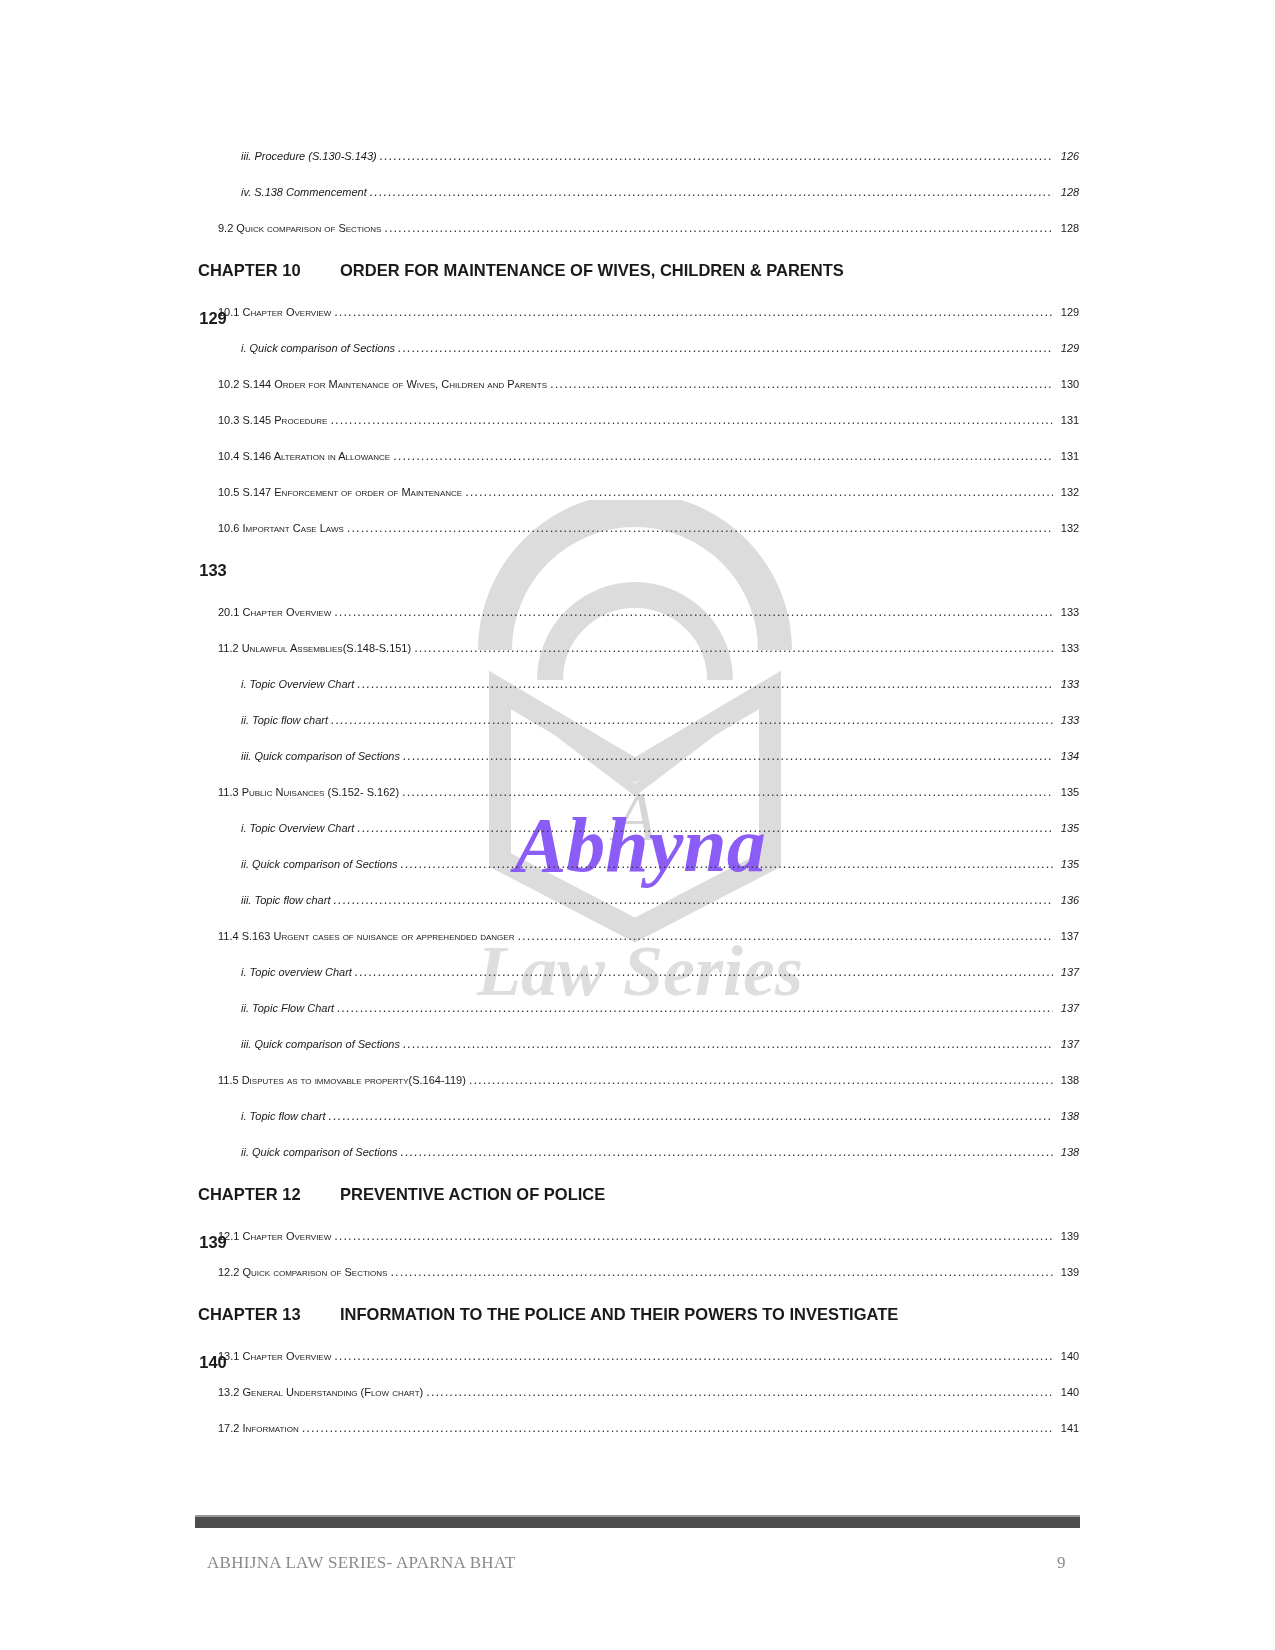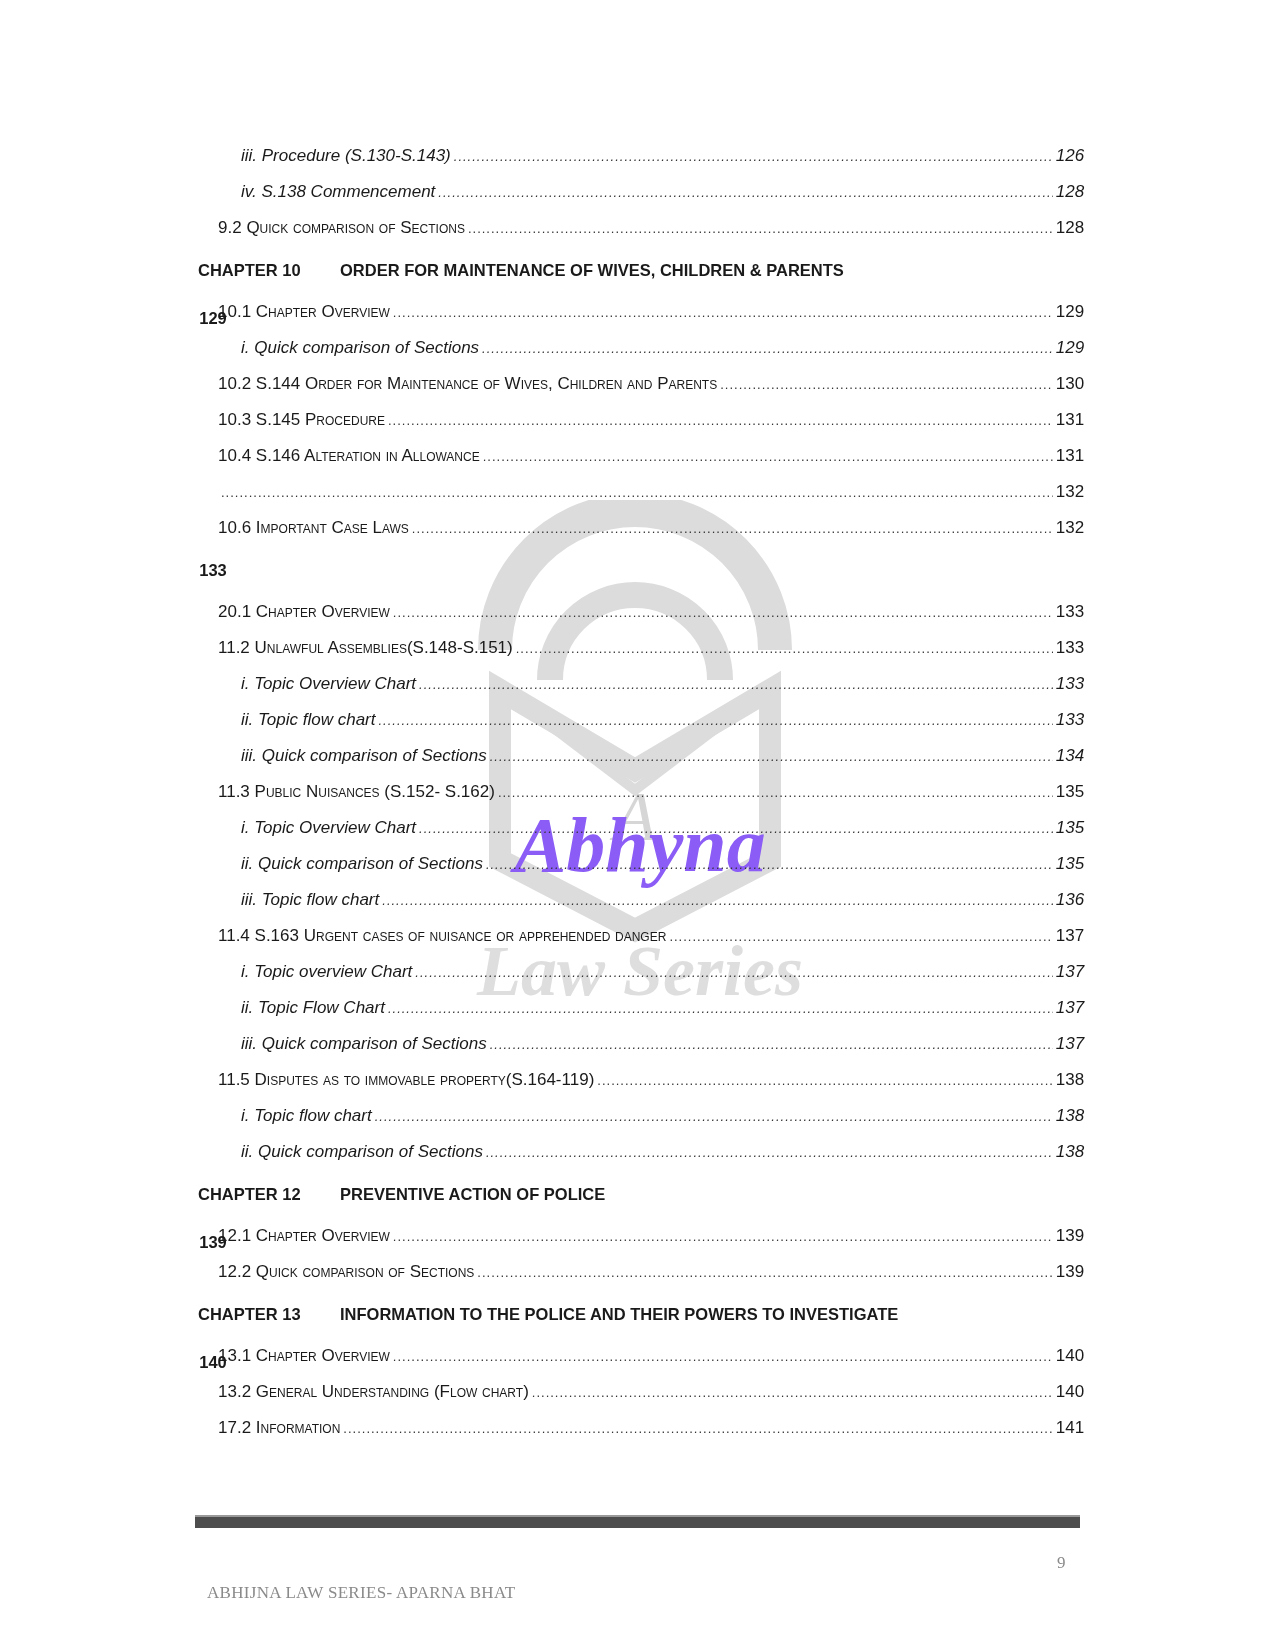--- a/index.html
+++ b/index.html
@@ -5,40 +5,40 @@
   html, body { margin: 0; padding: 0; background: #ffffff; }
   body { width: 1275px; height: 1650px; position: relative; overflow: hidden;
          font-family: "Liberation Sans", "DejaVu Sans", sans-serif; color: #1a1a1a; }
 
   .watermark { position: absolute; left: 470px; top: 500px; width: 330px; height: 540px;
                pointer-events: none; z-index: 0; }
 
   .toc { position: absolute; left: 195px; top: 138px; width: 890px; z-index: 1; }
 
   .entry { display: flex; align-items: baseline; height: 36px; line-height: 36px;
-           font-size: 17px; white-space: nowrap; }
+           font-size: 11px; white-space: nowrap; }
   .entry .label { flex: 0 0 auto; }
   .entry .dots { flex: 1 1 auto; overflow: hidden; margin: 0 2px 0 3px; color: #333;
                  letter-spacing: 1px; font-size: 13px; }
   .entry .dots::before { content: "................................................................................................................................................................................................................................................................................................................................"; }
   .entry .page { flex: 0 0 auto; text-align: center; min-width: 30px; }
 
   .lvl2 { padding-left: 23px; }
   .lvl3 { padding-left: 46px; font-style: italic; }
 
   .sc .rest { font-variant: small-caps; }
 
   .chapter { font-weight: bold; font-size: 16.5px; height: 48px; line-height: 48px; flex-direction: column; }
   .chapter .num { display: inline-block; width: 142px; }
   .chapter .dots { letter-spacing: 1px; }
 
   .footer-bar { position: absolute; left: 195px; top: 1515px; width: 885px; height: 11px;
                 background: #4d4d4d; border-top: 2px solid #9a9a9a; }
   .footer-left { position: absolute; left: 207px; top: 1553px; font-family: "Liberation Serif", serif;
-                 font-size: 17px; color: #8a8a8a; letter-spacing: 0.3px; margin-top: 30px; }
+                 font-size: 17px; color: #8a8a8a; letter-spacing: 0.3px; }
   .footer-right { position: absolute; left: 1057px; top: 1553px; font-family: "Liberation Serif", serif;
                   font-size: 17px; color: #8a8a8a; }
 </style>
 </head>
 <body>
 
 <div class="watermark">
   <svg width="330" height="540" viewBox="0 0 330 540">
     <path d="M25 150 A140 140 0 0 1 305 150" fill="none" stroke="#dcdcdc" stroke-width="34"></path>
     <path d="M80 180 A85 85 0 0 1 250 180" fill="none" stroke="#dcdcdc" stroke-width="26"></path>
@@ -93,20 +93,21 @@
     <span class="label"><span>10.3</span> <span class="rest">S.145 Procedure</span></span>
       <span class="dots"></span>
       <span class="page">131</span>
   </div>
   <div class="entry lvl2 sc">
     <span class="label"><span>10.4</span> <span class="rest">S.146 Alteration in Allowance</span></span>
       <span class="dots"></span>
       <span class="page">131</span>
   </div>
   <div class="entry lvl2 sc">
+    <span class="label"><span>10.5</span> <span class="rest">S.147 Enforcement of order of Maintenance</span></span>
       <span class="dots"></span>
       <span class="page">132</span>
   </div>
   <div class="entry lvl2 sc">
     <span class="label"><span>10.6</span> <span class="rest">Important Case Laws</span></span>
       <span class="dots"></span>
       <span class="page">132</span>
   </div>
 
   <div class="entry chapter">

